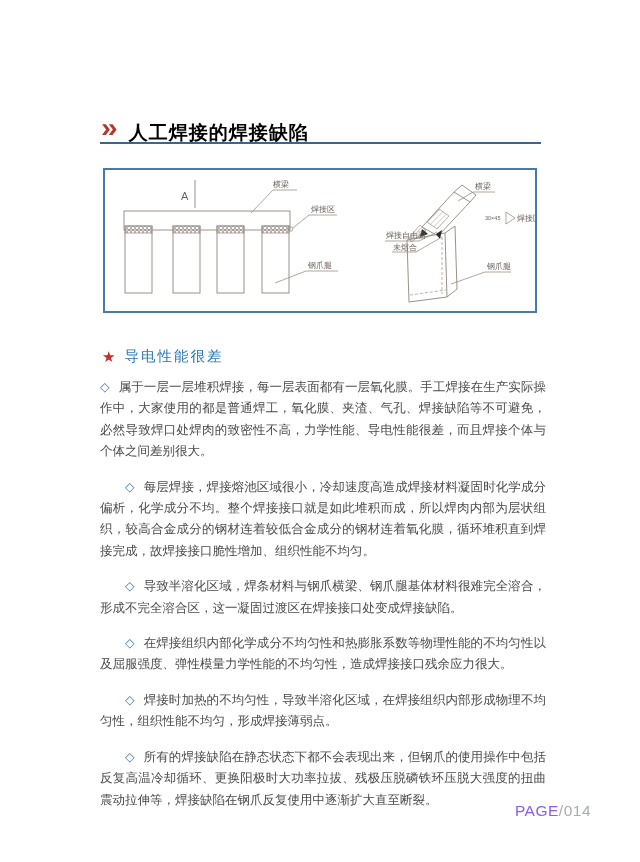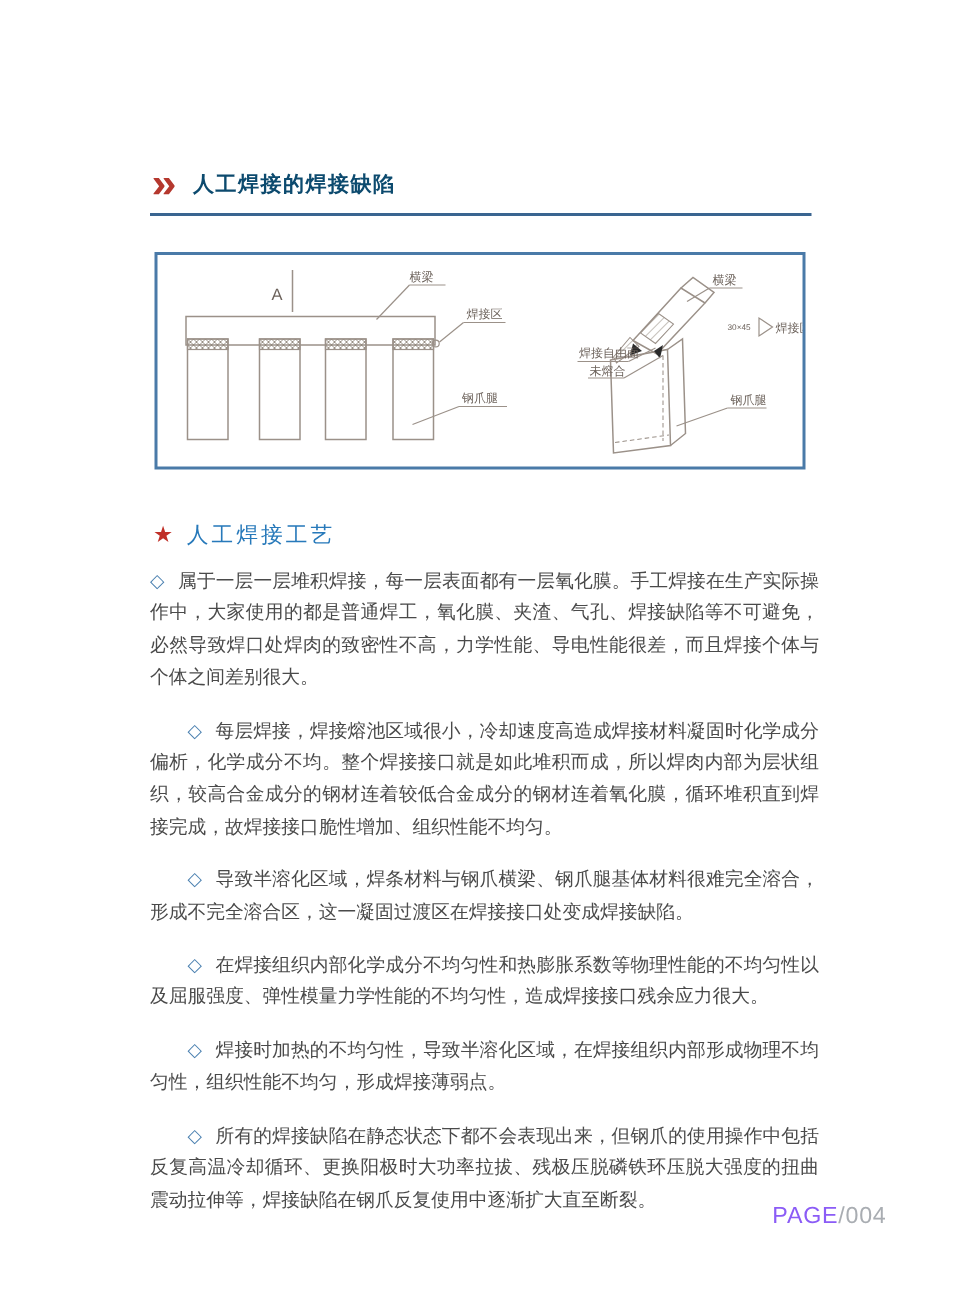--- a/index.html
+++ b/index.html
@@ -16,23 +16,24 @@
     display:flex;align-items:center;
   }
   .chevron{
     color:#b5382e;
     font-size:30px;font-weight:900;line-height:26px;
     letter-spacing:-3px;
     margin-right:14px;
     transform:scaleY(0.92);
   }
   .page-title{
-    color:#0c4a6e;
-    font-size:14px;font-weight:bold;
+    color:#000000;
+    font-size:19px;font-weight:bold;
     letter-spacing:1px;
+    margin-top:10px;
   }
   .title-rule{
     position:absolute;top:142px;left:100px;
     width:441px;height:2px;background:#3a6590;
   }
   
   .figure-box{
     position:absolute;top:168px;left:103px;
     width:430px;height:141px;
     border:2px solid #4a7aa8;
@@ -156,29 +157,29 @@
         <text x="412" y="51">焊接区</text>
         <text x="281" y="68">焊接自由面</text>
         <text x="288" y="80">未熔合</text>
         <text x="382" y="99">钢爪腿</text>
       </g>
     </svg>
   </div>
 
   <div class="section-row">
     <span class="star">★</span>
-    <span class="section-title">人工焊接工艺</span>
+    <span class="section-title">导电性能很差</span>
   </div>
 
   <div class="body-text">
     <p class="para"><span class="bullet">◇</span><span>属于一层一层堆积焊接，每一层表面都有一层氧化膜。手工焊接在生产实际操作中，大家使用的都是普通焊工，氧化膜、夹渣、气孔、焊接缺陷等不可避免，必然导致焊口处焊肉的致密性不高，力学性能、导电性能很差，而且焊接个体与个体之间差别很大。</span></p>
     <p class="para indented"><span class="bullet">◇</span><span>每层焊接，焊接熔池区域很小，冷却速度高造成焊接材料凝固时化学成分偏析，化学成分不均。整个焊接接口就是如此堆积而成，所以焊肉内部为层状组织，较高合金成分的钢材连着较低合金成分的钢材连着氧化膜，循环堆积直到焊接完成，故焊接接口脆性增加、组织性能不均匀。</span></p>
     <p class="para indented"><span class="bullet">◇</span><span>导致半溶化区域，焊条材料与钢爪横梁、钢爪腿基体材料很难完全溶合，形成不完全溶合区，这一凝固过渡区在焊接接口处变成焊接缺陷。</span></p>
     <p class="para indented"><span class="bullet">◇</span><span>在焊接组织内部化学成分不均匀性和热膨胀系数等物理性能的不均匀性以及屈服强度、弹性模量力学性能的不均匀性，造成焊接接口残余应力很大。</span></p>
     <p class="para indented"><span class="bullet">◇</span><span>焊接时加热的不均匀性，导致半溶化区域，在焊接组织内部形成物理不均匀性，组织性能不均匀，形成焊接薄弱点。</span></p>
     <p class="para indented"><span class="bullet">◇</span><span>所有的焊接缺陷在静态状态下都不会表现出来，但钢爪的使用操作中包括反复高温冷却循环、更换阳极时大功率拉拔、残极压脱磷铁环压脱大强度的扭曲震动拉伸等，焊接缺陷在钢爪反复使用中逐渐扩大直至断裂。</span></p>
   </div>
 
   <div class="footer">
-    <span class="pg">PAGE</span><span class="num">/004</span>
+    <span class="pg">PAGE</span><span class="num">/014</span>
   </div>
 
 </div>
 
 </body></html>

